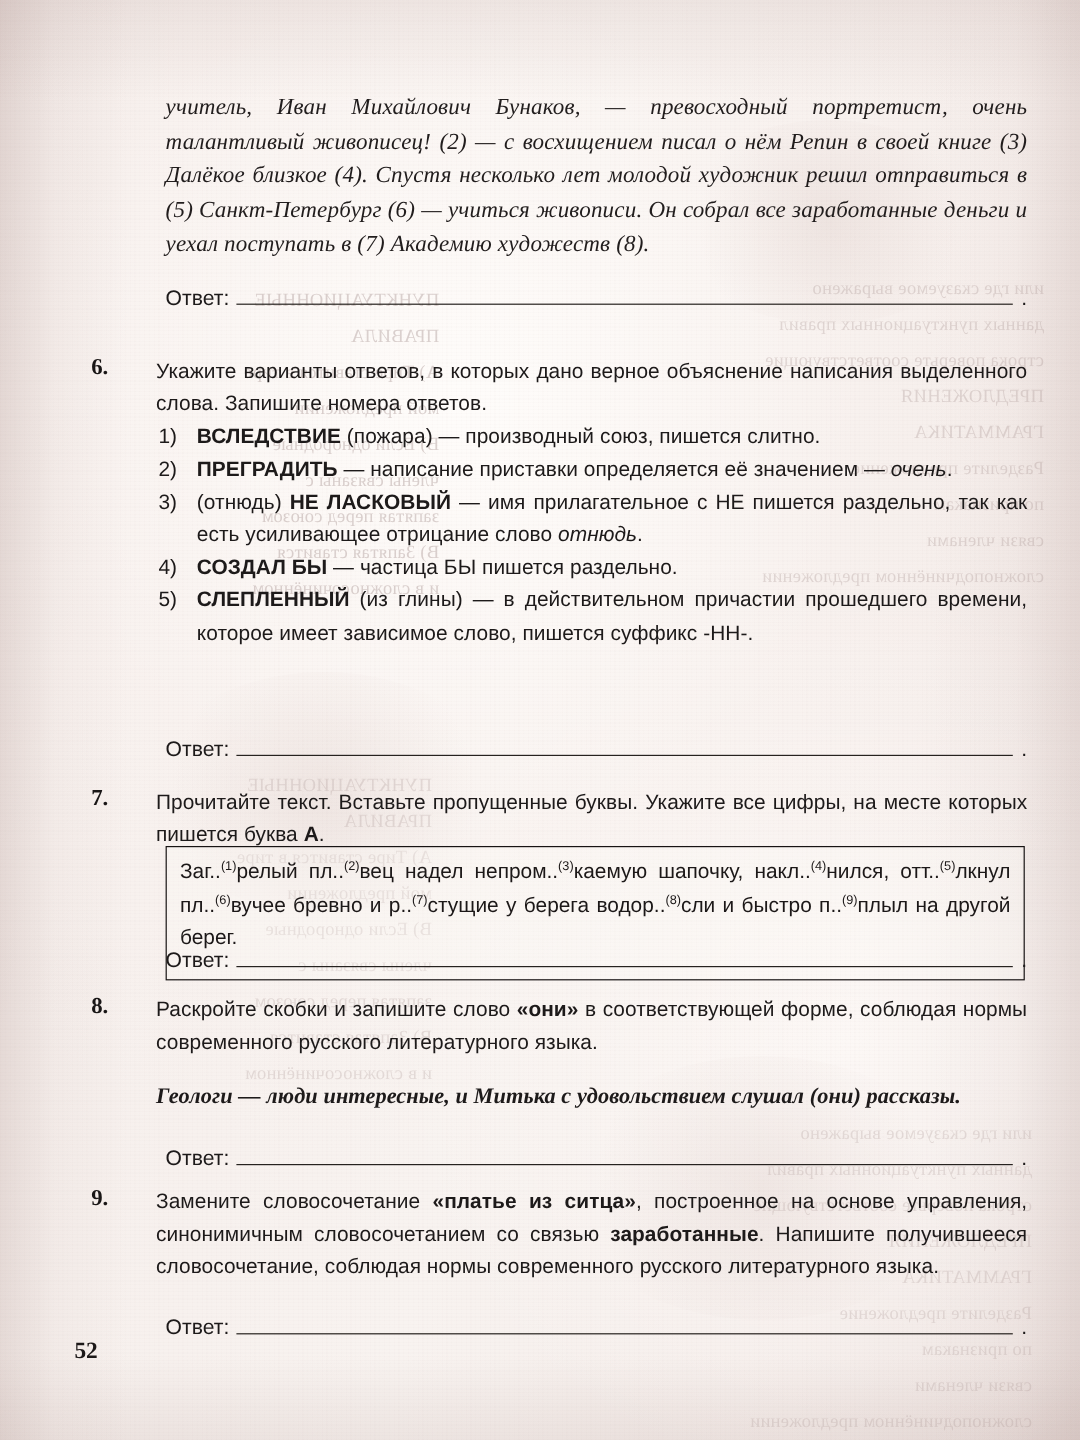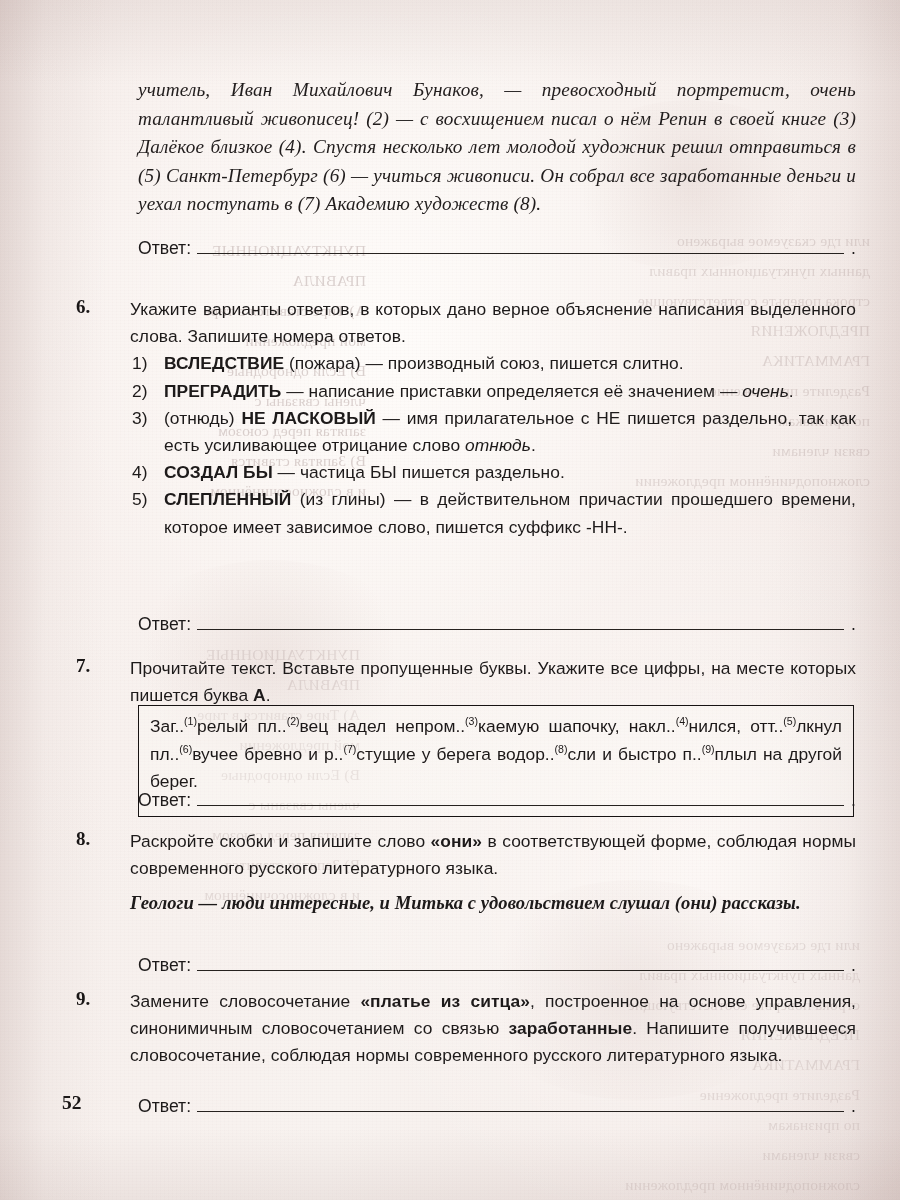--- a/index.html
+++ b/index.html
@@ -297,21 +297,21 @@
     <span class="aline"></span>
     <span class="adot">.</span>
   </div>
 
   <div class="qrow" style="left:76px; top:828px; width:780px;">
     <div class="qnum">8.</div>
     <div class="qbody">
       <div class="qtext">
         <span>Раскройте скобки и запишите слово </span><span class="b">«они»</span><span> в соответствующей форме, соблюдая нормы современного русского литературного языка.</span>
       </div>
-      <div class="qtext" style="font-weight:bold; font-style:italic; font-family:'Liberation Serif',serif; font-size:18.6px; line-height:28px; margin-top:7px;">Геологи — люди интересные, и Митька с удовольствием слушал (они) рассказы.</div>
+      <div class="qtext" style="font-weight:bold; font-style:italic; font-family:'Liberation Serif',serif; font-size:18.6px; line-height:28px; margin-top:18px;">Геологи — люди интересные, и Митька с удовольствием слушал (они) рассказы.</div>
     </div>
   </div>
 
   <div class="answer" style="left:138px; top:955px; width:718px;">
     <span class="alabel">Ответ:</span>
     <span class="aline"></span>
     <span class="adot">.</span>
   </div>
 
   <div class="qrow" style="left:76px; top:988px; width:780px;">
@@ -322,15 +322,15 @@
       </div>
     </div>
   </div>
 
   <div class="answer" style="left:138px; top:1096px; width:718px;">
     <span class="alabel">Ответ:</span>
     <span class="aline"></span>
     <span class="adot">.</span>
   </div>
 
-  <div class="folio" style="left:62px; top:1092px;text-align:right;">52</div>
+  <div class="folio" style="left:62px; top:1116px;text-align:right;">52</div>
 
 </div>
 
 </body></html>

